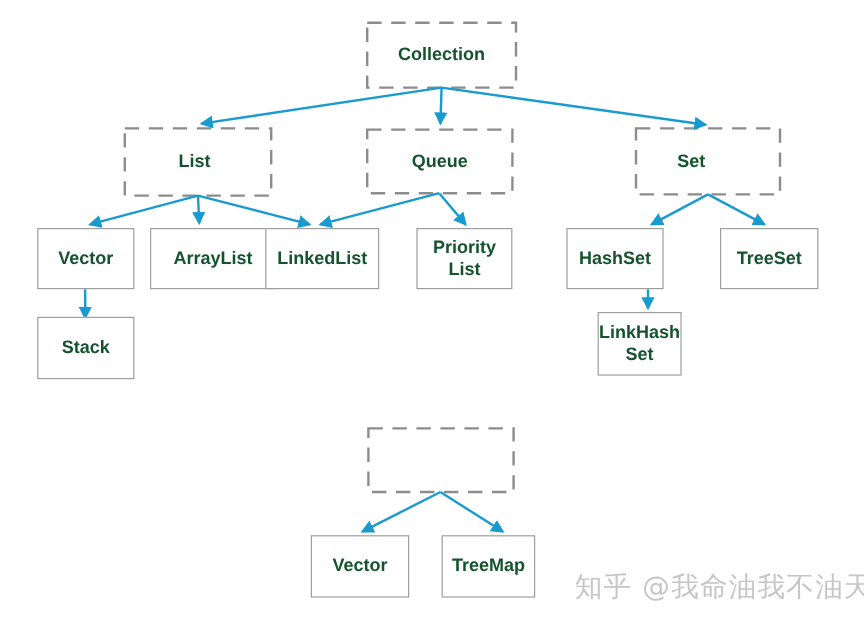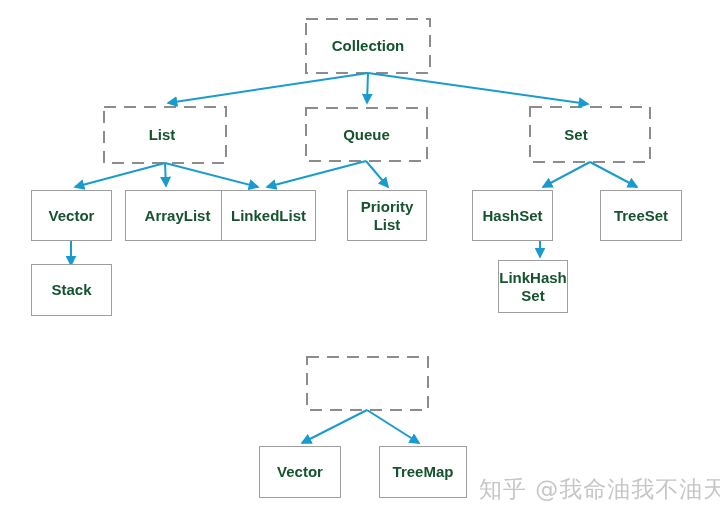--- a/index.html
+++ b/index.html
@@ -116,19 +116,19 @@
   </div>
   <div class="node solid" style="left:31px;top:264px;width:81px;height:52px">
     <span class="lbl">Stack</span>
   </div>
   <div class="node solid" style="left:498px;top:260px;width:70px;height:53px">
     <span class="lbl">LinkHash Set</span>
   </div>
   <div class="node solid" style="left:259px;top:446px;width:82px;height:52px">
     <span class="lbl">Vector</span>
   </div>
-  <div class="node solid" style="left:379px;top:446px;width:88px;height:52px">
+  <div class="node solid" style="left:368px;top:446px;width:78px;height:52px">
     <span class="lbl">TreeMap</span>
   </div>
 
   <div id="watermark">知乎 @我命油我不油天</div>
 
 </div>
 
 </body></html>

